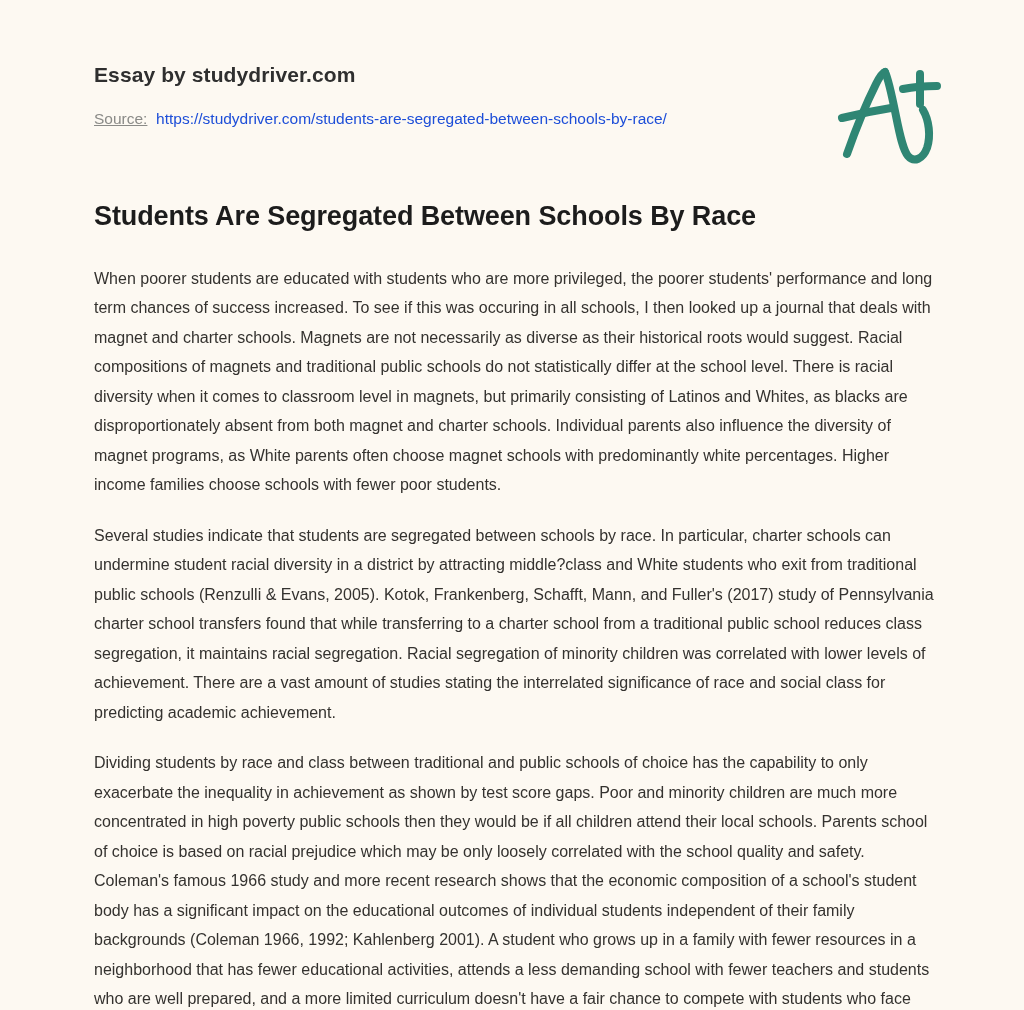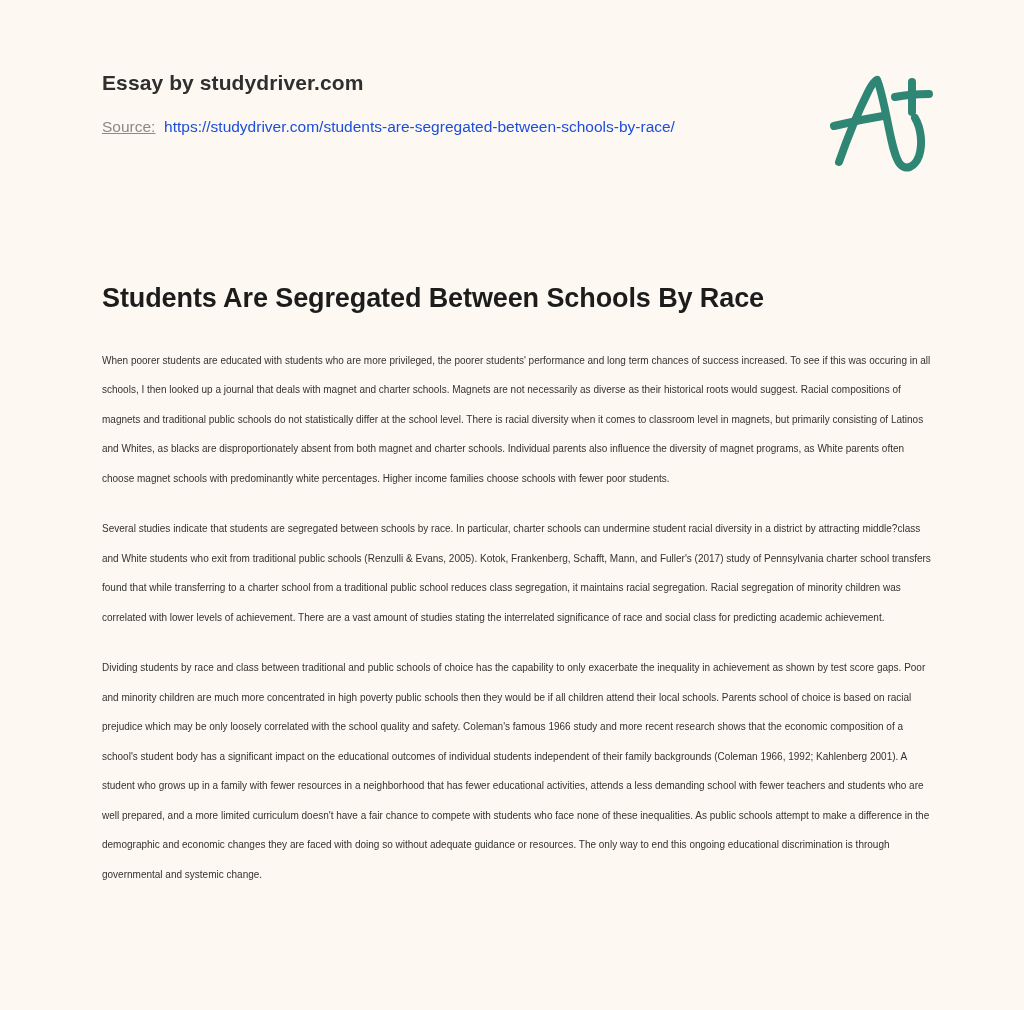--- a/index.html
+++ b/index.html
@@ -14,21 +14,21 @@
     font-family: "Liberation Sans", sans-serif;
     color: #2b2b2b;
     overflow: hidden;
   }
 
   .page {
     position: relative;
     width: 1024px;
     height: 1010px;
     box-sizing: border-box;
-    padding: 8px;
+    padding: 0;
   }
 
   
   .header {
     position: relative;
     padding: 62px 80px 0 94px;
     height: 160px;
     box-sizing: border-box;
   }
 
@@ -76,31 +76,31 @@
   
   .article {
     padding: 0 80px 0 94px;
     box-sizing: border-box;
   }
 
   .article-title {
     font-size: 27px;
     font-weight: bold;
     color: #1c1c1c;
-    margin: 114px 0 0 0;
+    margin: 40px 0 0 0;
     line-height: 1.25;
     letter-spacing: -0.1px;
   }
 
   .body-copy {
     margin-top: 30px;
   }
 
   .body-copy p {
-    font-size: 10px;
+    font-size: 16px;
     line-height: 29.5px;
     color: #34322f;
     margin: 0 0 21px 0;
     text-align: left;
   }
 
   .body-copy p:last-child {
     margin-bottom: 0;
   }
 </style>

